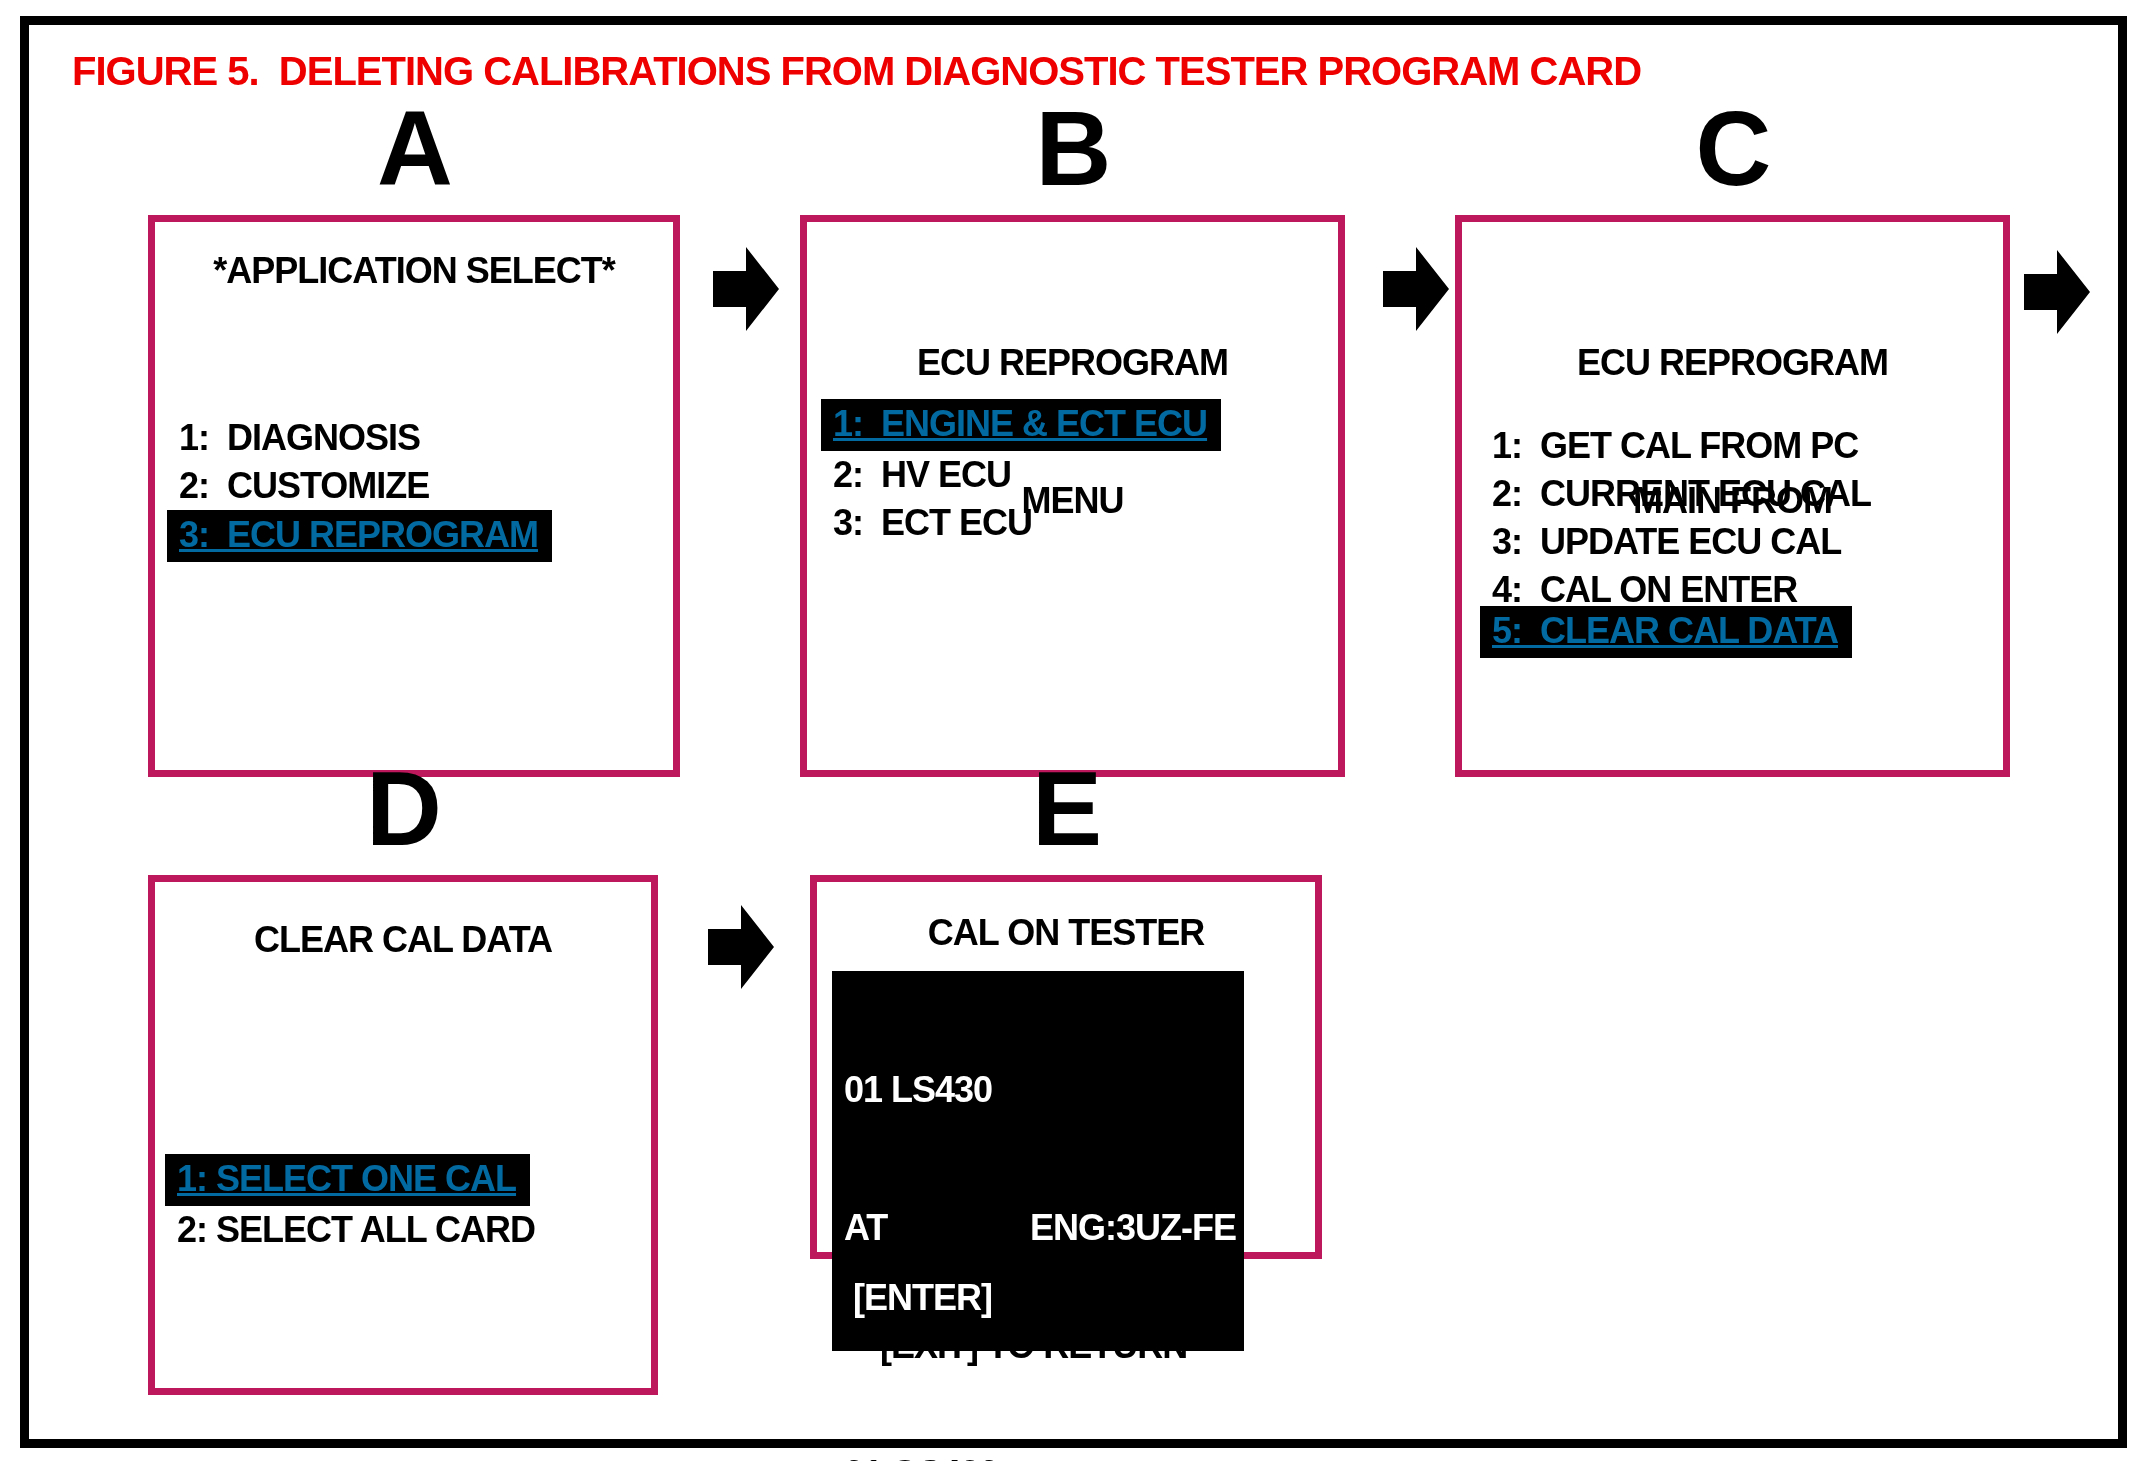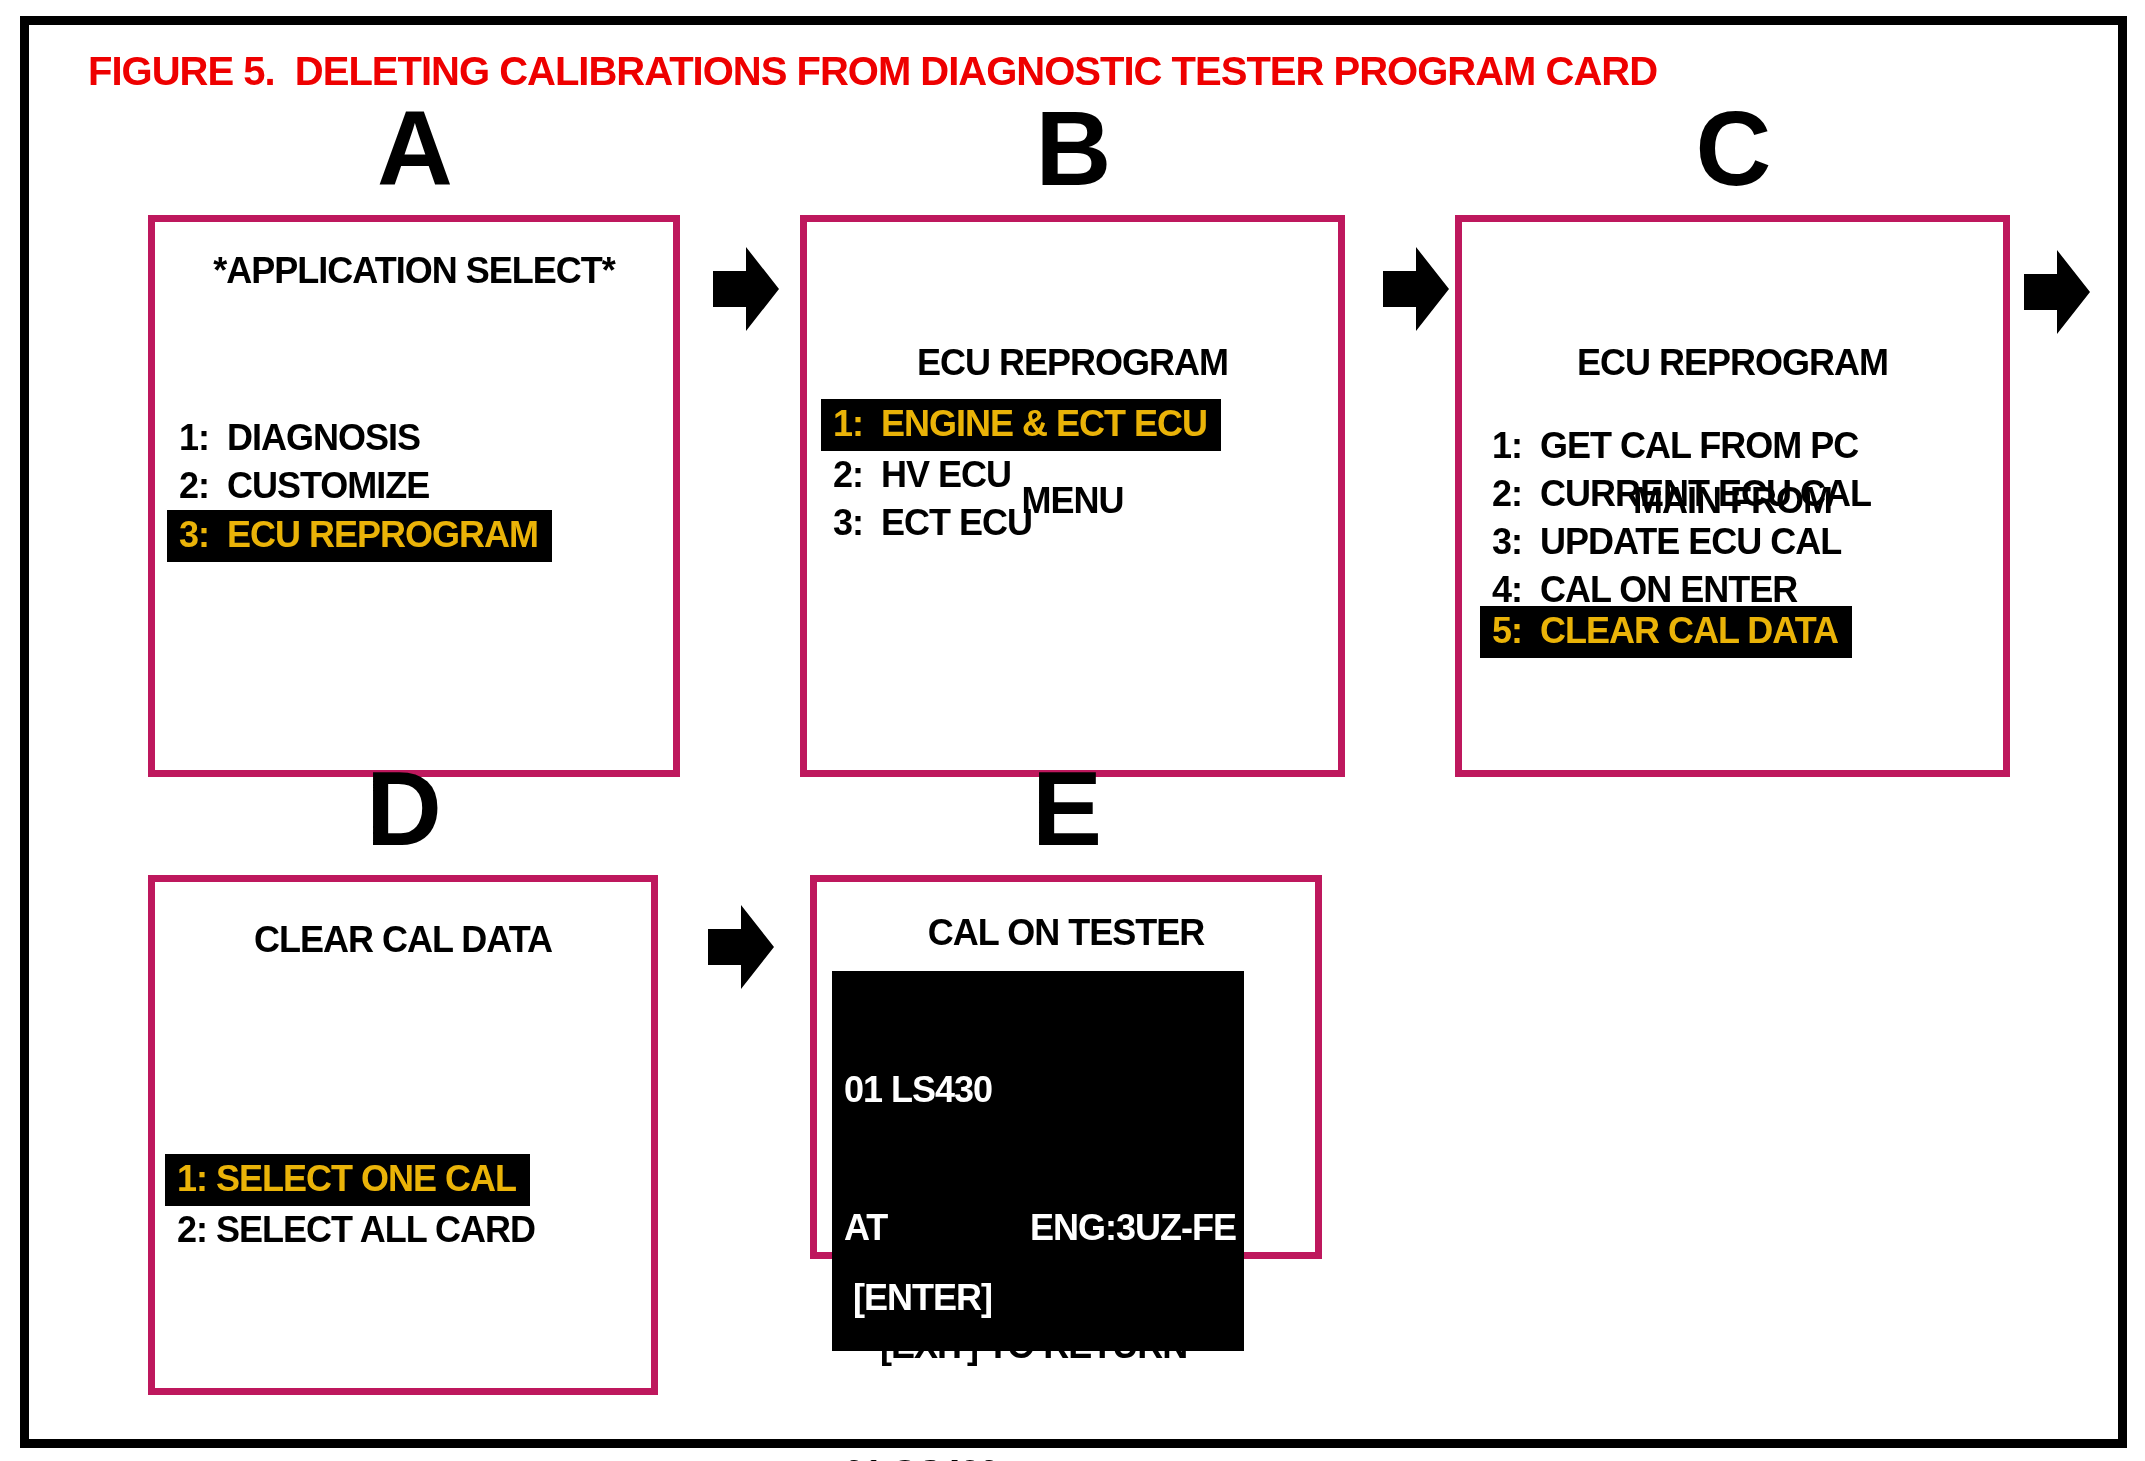--- a/index.html
+++ b/index.html
@@ -6,40 +6,40 @@
   body {
     width:2145px; height:1461px; position:relative; background:#ffffff;
     font-family:"Liberation Sans", sans-serif; font-weight:bold; color:#000;
     overflow:hidden;
   }
   .frame {
     position:absolute; left:20px; top:16px; width:2089px; height:1414px;
     border:9px solid #000; background:#fff;
   }
   .fig-title {
-    position:absolute; left:88px; top:50px; font-size:40px; line-height:42px;
+    position:absolute; left:72px; top:50px; font-size:40px; line-height:42px;
     color:#ee0000; letter-spacing:-1px; white-space:pre;
   }
   .letter {
     position:absolute; font-size:105px; line-height:105px; text-align:center;
     letter-spacing:-2px;
   }
   .screen {
     position:absolute; border:7px solid #be185d; background:#fff;
     box-sizing:border-box;
   }
   .scr-title {
     text-align:center; padding-top:26px; font-size:36px; line-height:46px;
     letter-spacing:-1px; white-space:pre;
   }
   .menu { position:absolute; font-size:36px; letter-spacing:-1px; }
   .mi { white-space:pre; line-height:48px; }
   .mi.hl {
-    background:#000; color:#eab308; width:max-content;
-    padding:1px 14px 3px 12px; margin-left:-12px;
+    background:#000; color:#0369a1; width:max-content;
+    padding:1px 14px 3px 12px; margin-left:-12px;text-decoration:underline;
   }
   .mi.overlap { margin-top:-8px; position:relative; }
   
   .cal-list { position:absolute; left:15px; top:89px; width:412px;
     font-size:36px; letter-spacing:-1px; }
   .cal-entry { padding:4px 10px 8px 12px; line-height:46px; white-space:pre; }
   .cal-entry.hl { background:#000; color:#fff; }
   .cal-entry + .cal-entry { margin-top:4px; }
   .cal-col1 { display:inline-block; width:186px; }
   .e-footer { position:absolute; left:15px; top:392px; font-size:36px;

